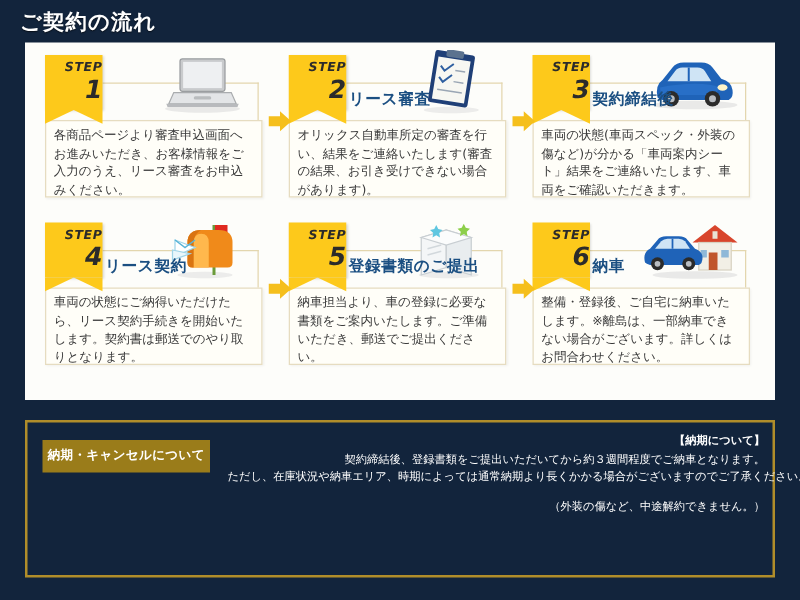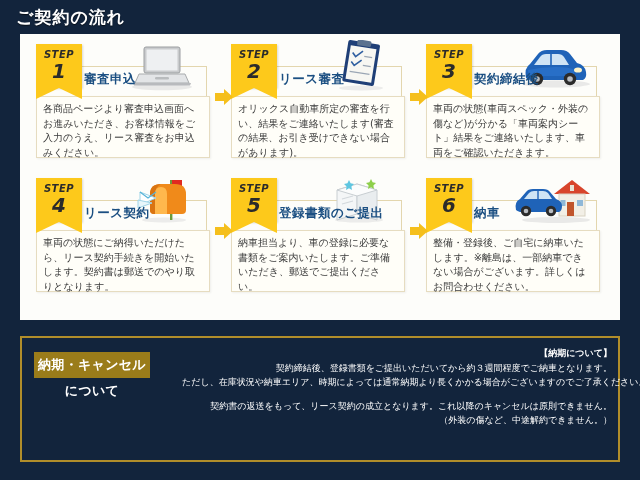--- a/index.html
+++ b/index.html
@@ -40,21 +40,21 @@
   .step-cell.c2{left:400px;}
   .step-cell.r0{top:6px;}
   .step-cell.r1{top:140px;}
 
   
   .step-badge{
     position:absolute;left:6px;top:4px;
     width:46px;height:44px;
     background:#fdc91b;
     z-index:4;
-    text-align:center;
+    text-align:right;
     font-style:italic;
     color:#2b2b2b;
     box-shadow:1px 1px 2px rgba(0,0,0,.15);
   }
   .step-badge::after{
     content:"";
     position:absolute;left:0;top:44px;
     width:0;height:0;
     border-left:23px solid #fdc91b;
     border-right:23px solid #fdc91b;
@@ -124,24 +124,24 @@
   
   .notice{
     position:absolute;left:20px;top:336px;
     width:600px;height:126px;
     box-sizing:border-box;
     border:2px solid #b08d2a;
     background:#12243c;
   }
   .notice-label{
     position:absolute;left:12px;top:14px;
-    width:116px;height:26px;
+    width:134px;height:26px;
     background:#9a7c1a;
     color:#ffffff;
-    font-size:13px;font-weight:bold;
+    font-size:10px;font-weight:bold;
     line-height:26px;text-align:center;
     letter-spacing:.3px;
   }
   .notice-body{
     position:absolute;left:160px;top:8px;
     width:430px;
     color:#ffffff;
     font-size:9px;
     line-height:1.62;
     text-align:right;
@@ -171,21 +171,20 @@
         <div class="step-art">
           <svg width="96" height="52" viewBox="0 0 96 52">
             <ellipse cx="48" cy="47" rx="30" ry="3.2" fill="#d9d9d9" opacity=".55"></ellipse>
             <rect x="30" y="7" width="36" height="26" rx="2" fill="#c9cbcd" stroke="#9b9ea1" stroke-width="1"></rect>
             <rect x="32.5" y="9.5" width="31" height="21" fill="#eef0f2"></rect>
             <path d="M25 34 H71 L75 43 H21 Z" fill="#e3e5e7" stroke="#a9acae" stroke-width="1"></path>
             <rect x="41" y="37" width="14" height="2.6" rx="1.3" fill="#b9bcbe"></rect>
             <path d="M19 43 H77 L76 45.5 H20 Z" fill="#b8babd"></path>
           </svg>
         </div>
-        <div class="step-title">審査申込</div>
         <div class="step-desc">各商品ページより審査申込画面へお進みいただき、お客様情報をご入力のうえ、リース審査をお申込みください。</div>
       </div>
 
       <div class="step-cell c1 r0">
         <div class="step-rule"></div>
         <div class="step-rule-v"></div>
         <div class="step-badge">
           <span class="s-word">STEP</span>
           <span class="s-num">2</span>
         </div>
@@ -339,18 +338,17 @@
     </div>
   </div>
 
   <div class="notice">
     <div class="notice-label">納期・キャンセルについて</div>
     <div class="notice-body">
       <div class="notice-head">【納期について】</div>
       <div class="nowrap">契約締結後、登録書類をご提出いただいてから約３週間程度でご納車となります。</div>
       <div class="nowrap">ただし、在庫状況や納車エリア、時期によっては通常納期より長くかかる場合がございますのでご了承ください。</div>
       <div class="notice-gap"></div>
-      <div class="nowrap">契約書の返送をもって、リース契約の成立となります。これ以降のキャンセルは原則できません。</div>
       <div class="nowrap">（外装の傷など、中途解約できません。）</div>
     </div>
   </div>
 
 </div>
 
 </body></html>

